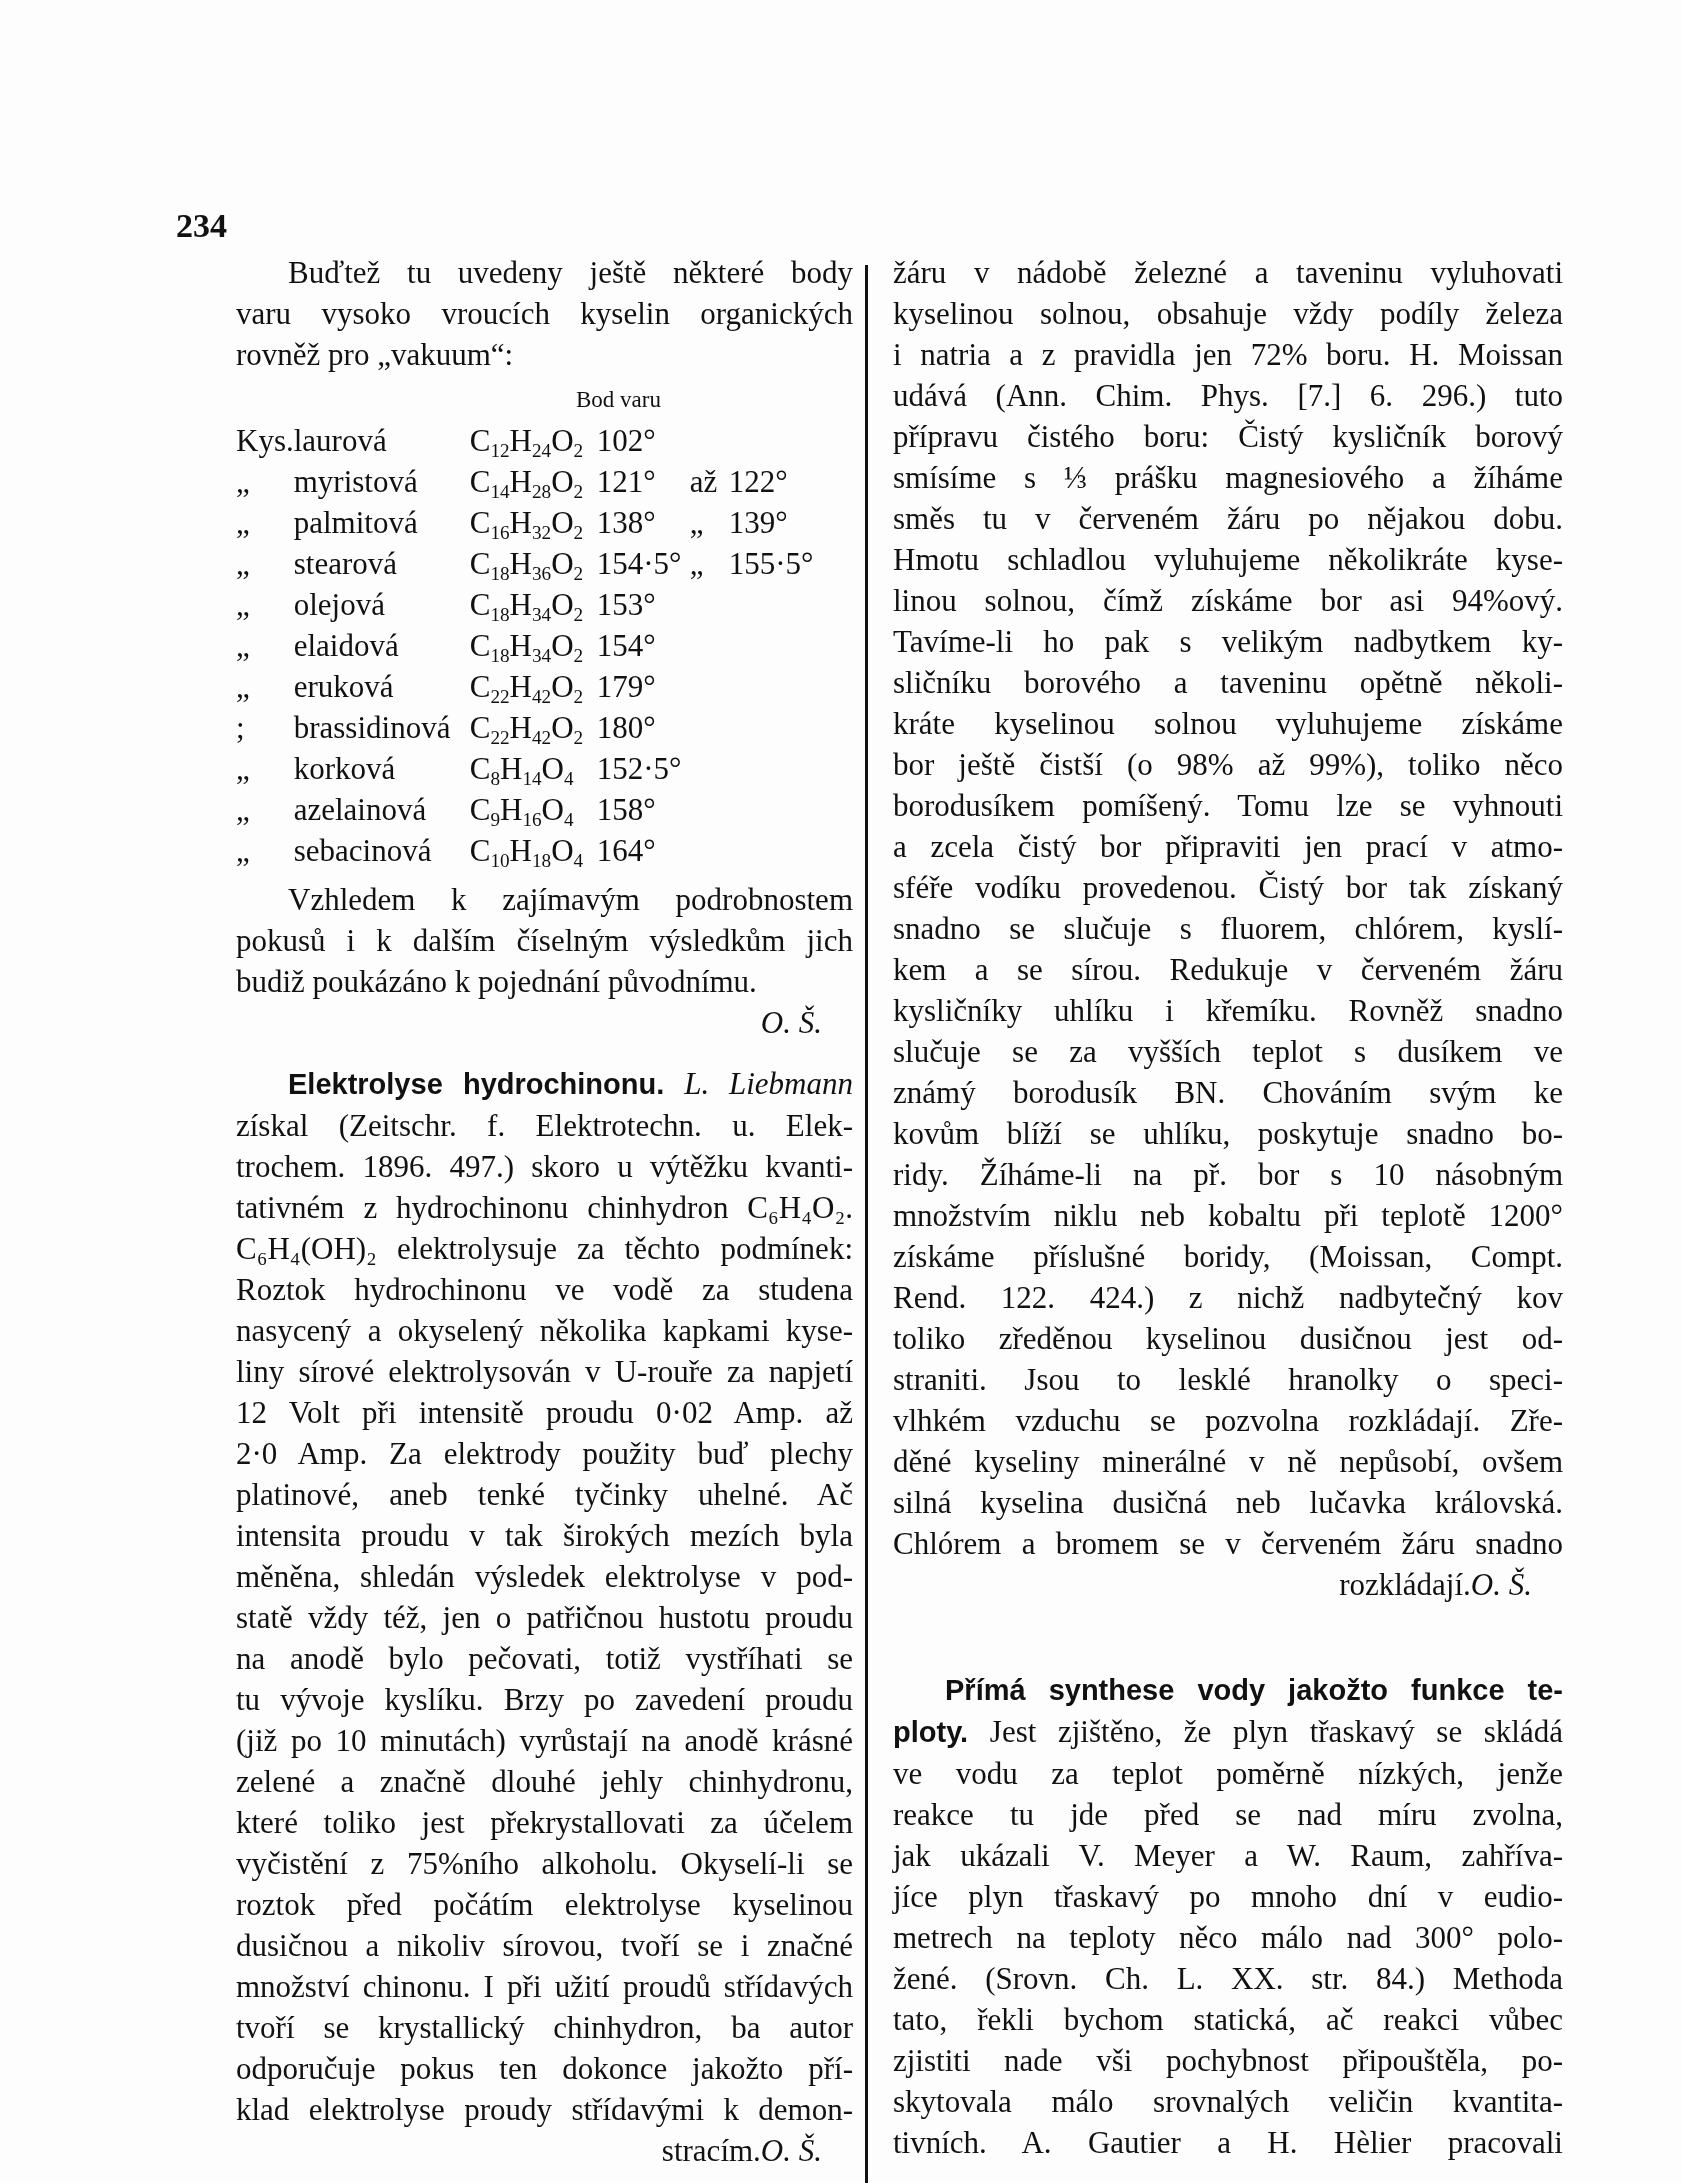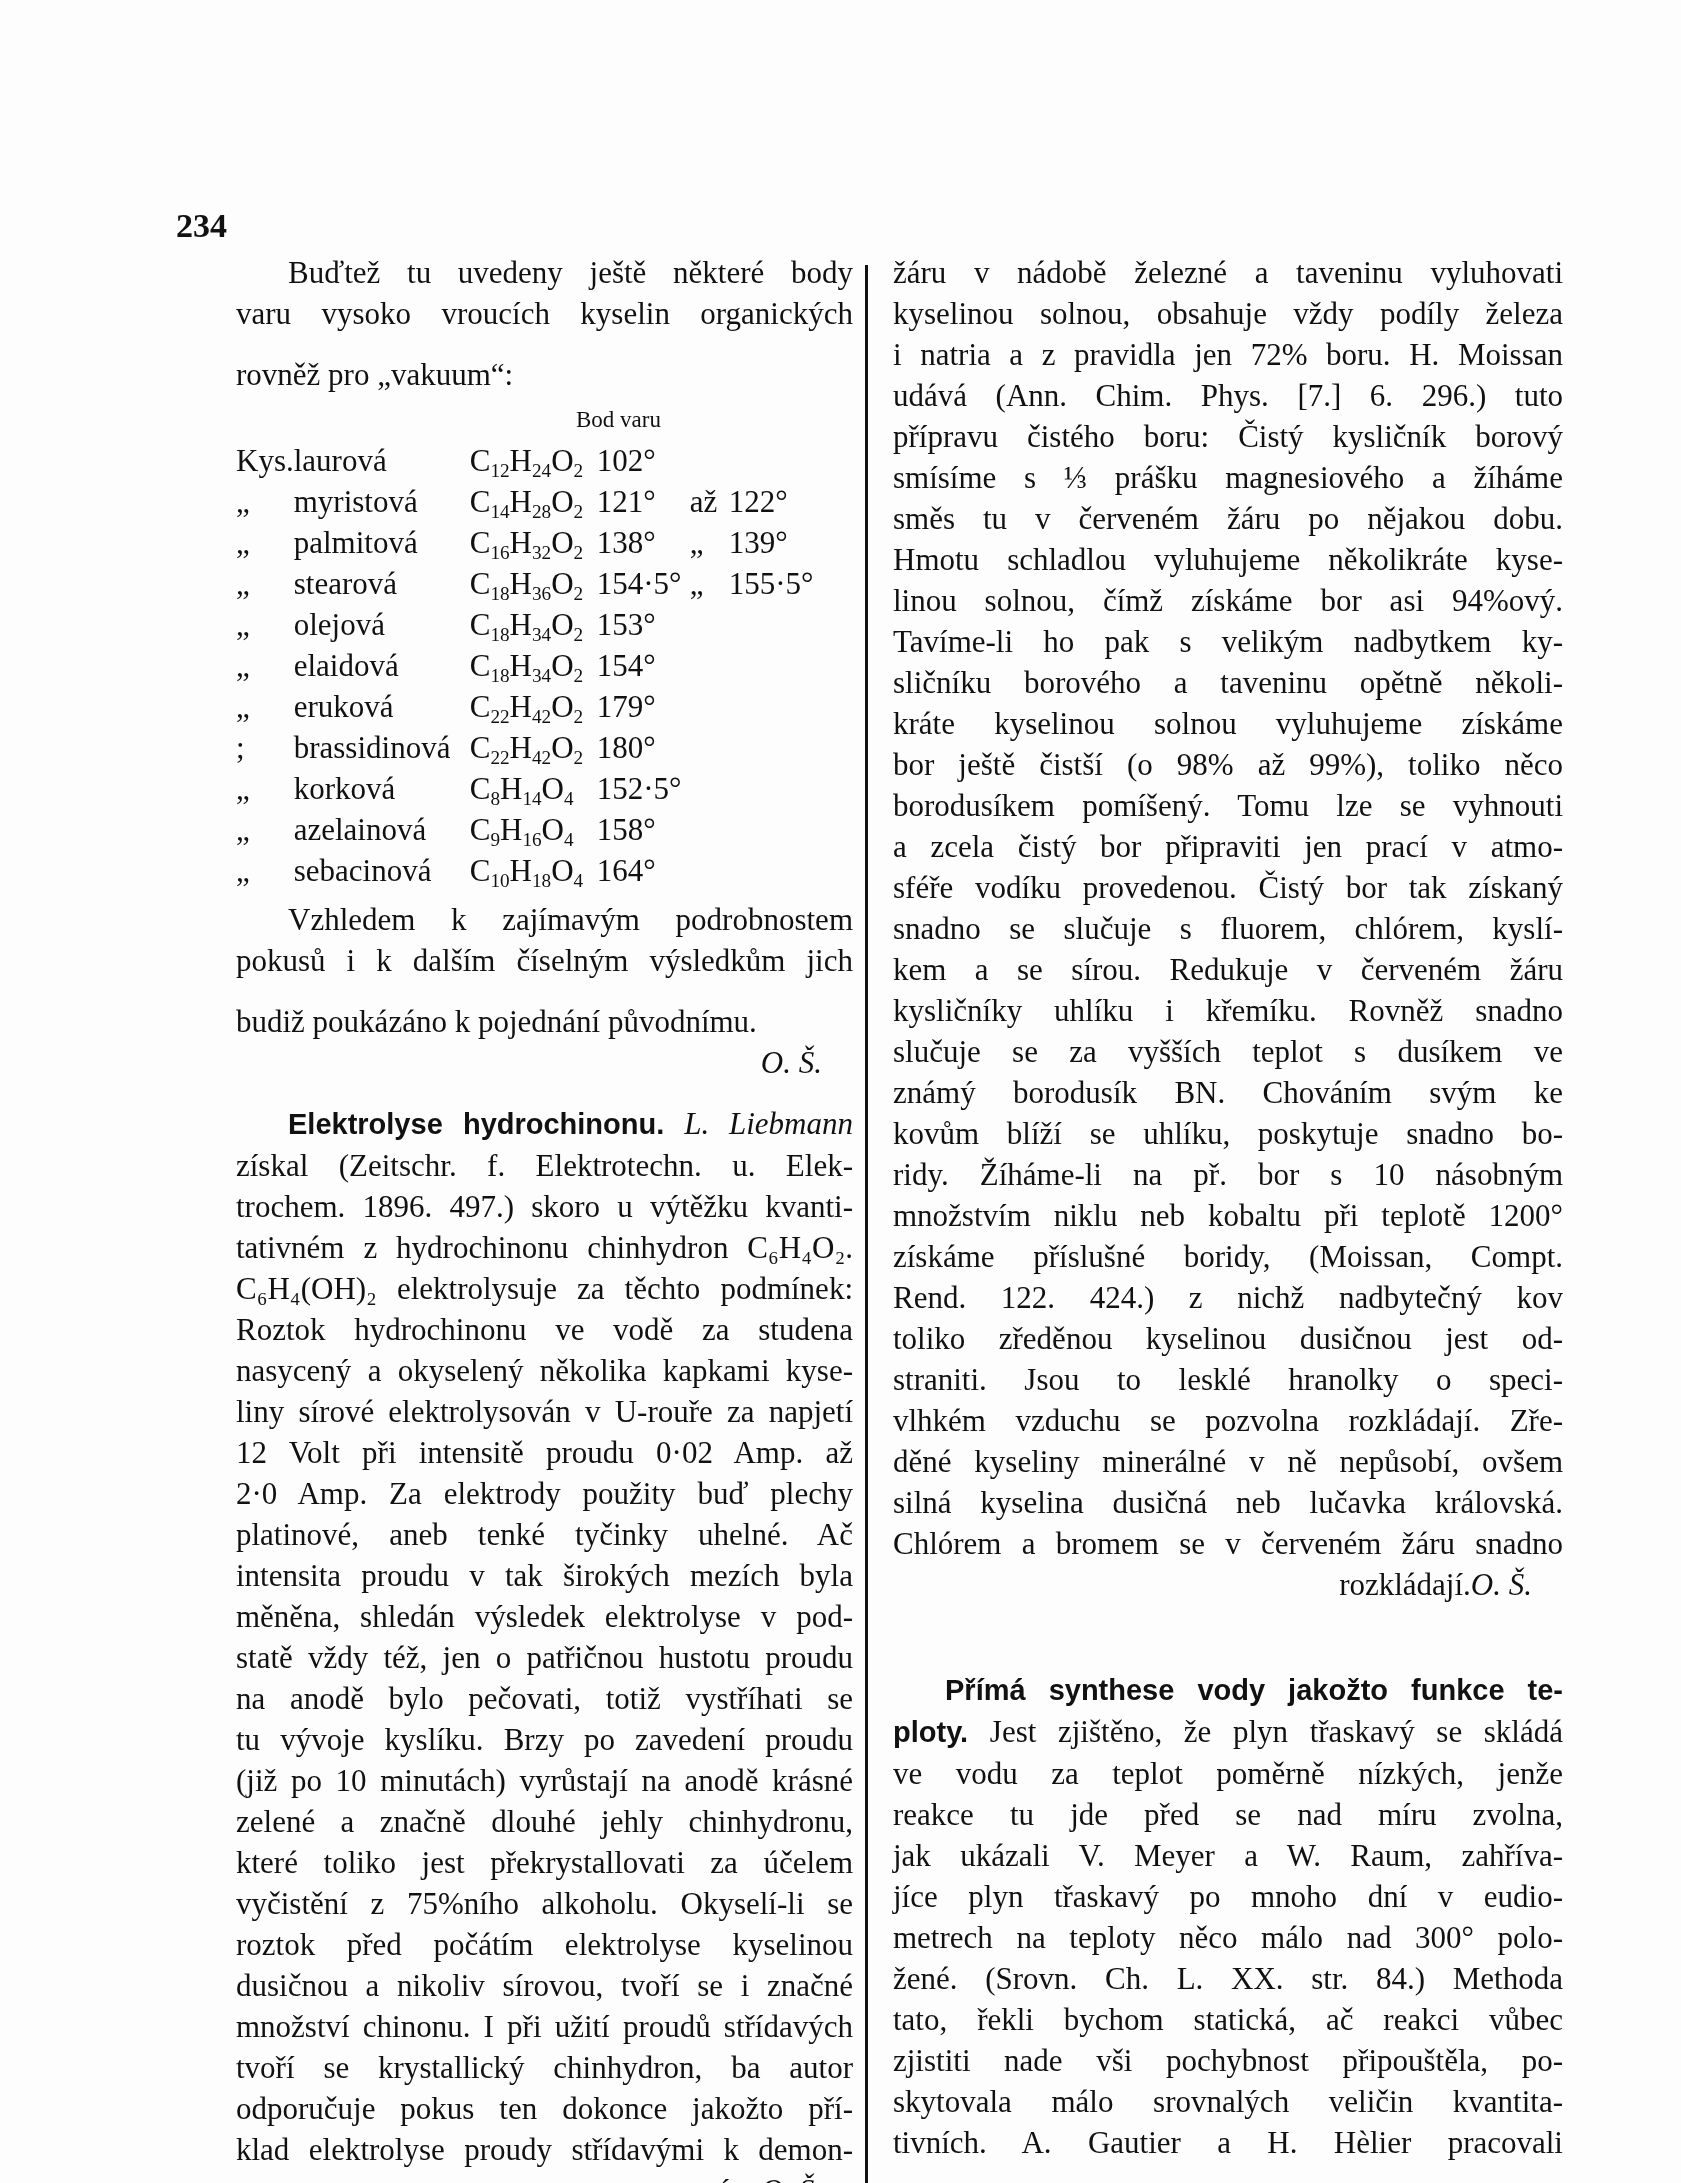--- a/index.html
+++ b/index.html
@@ -13,21 +13,21 @@
   .col {
     position: absolute; top: 252px; font-size: 31px; line-height: 41px;
     text-align: justify; hyphens: manual;
   }
   .col-left { left: 236px; width: 617px; }
   .col-right { left: 893px; width: 670px; }
   .divider {
     position: absolute; left: 865px; top: 265px; width: 2.6px; height: 2039px; background: #111;
   }
   .line { display: block; text-align: justify; text-align-last: justify; white-space: nowrap; }
-  .line-last { display: block; text-align: left; white-space: nowrap; margin-top: 20px; }
+  .line-last { display: block; text-align: left; white-space: nowrap; }
   .line-sig { display: flex; justify-content: flex-end; white-space: nowrap; }
   .sig { font-style: italic; padding-right: 31px; }
   .sig-right { display: block; text-align: right; font-style: italic; padding-right: 31px; }
   .heading { font-family: "Liberation Sans", "DejaVu Sans", sans-serif; font-weight: bold; font-size: 29px; }
   i, .it { font-style: italic; }
   sub { font-size: 0.62em; vertical-align: -0.3em; line-height: 0; }
   .gap-sm { height: 20px; }
   .gap-lg { height: 65px; }
 
   

